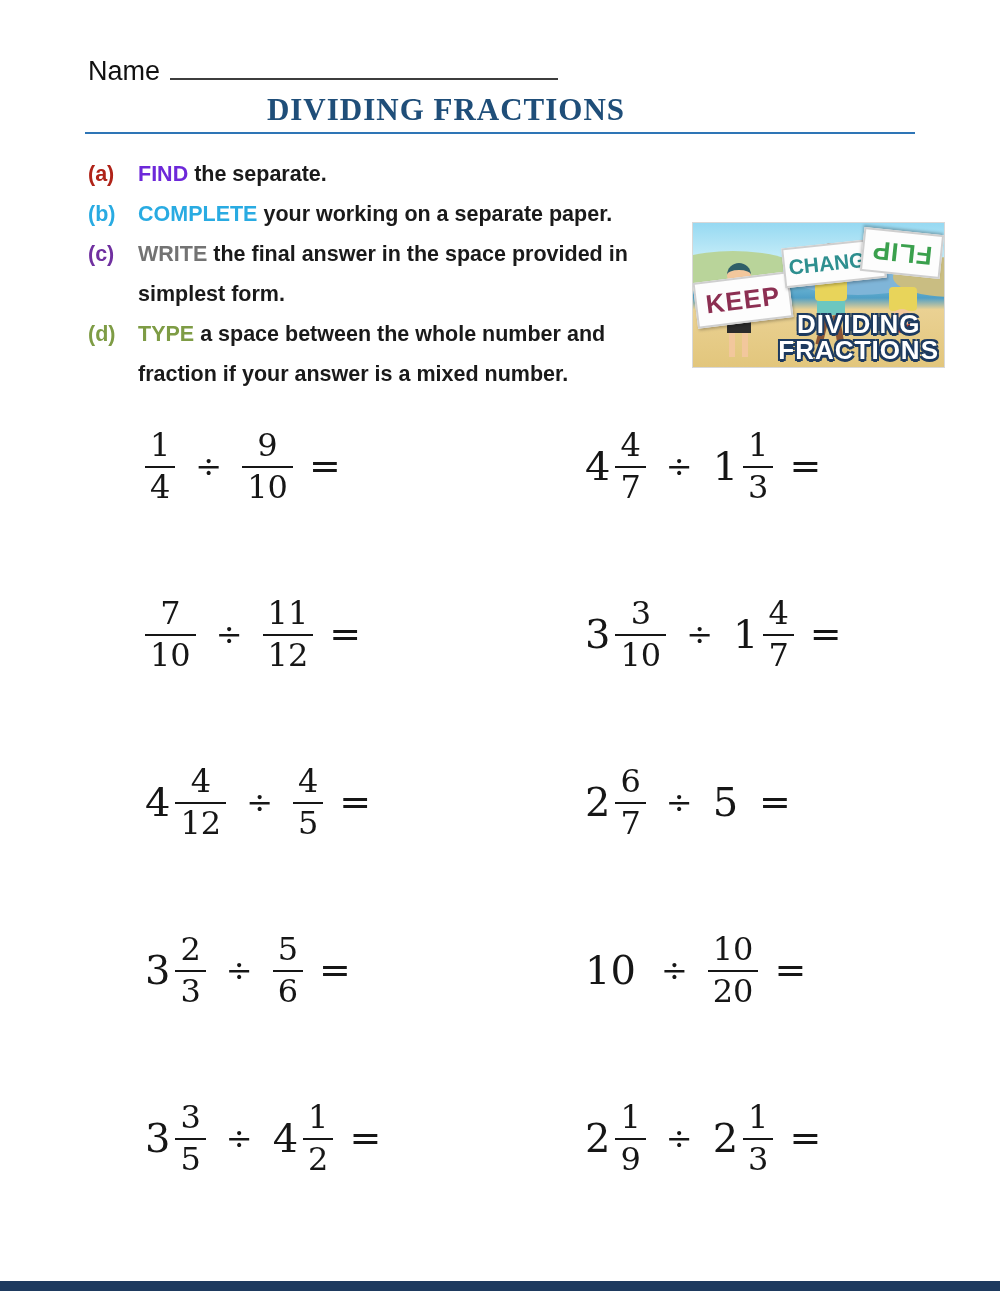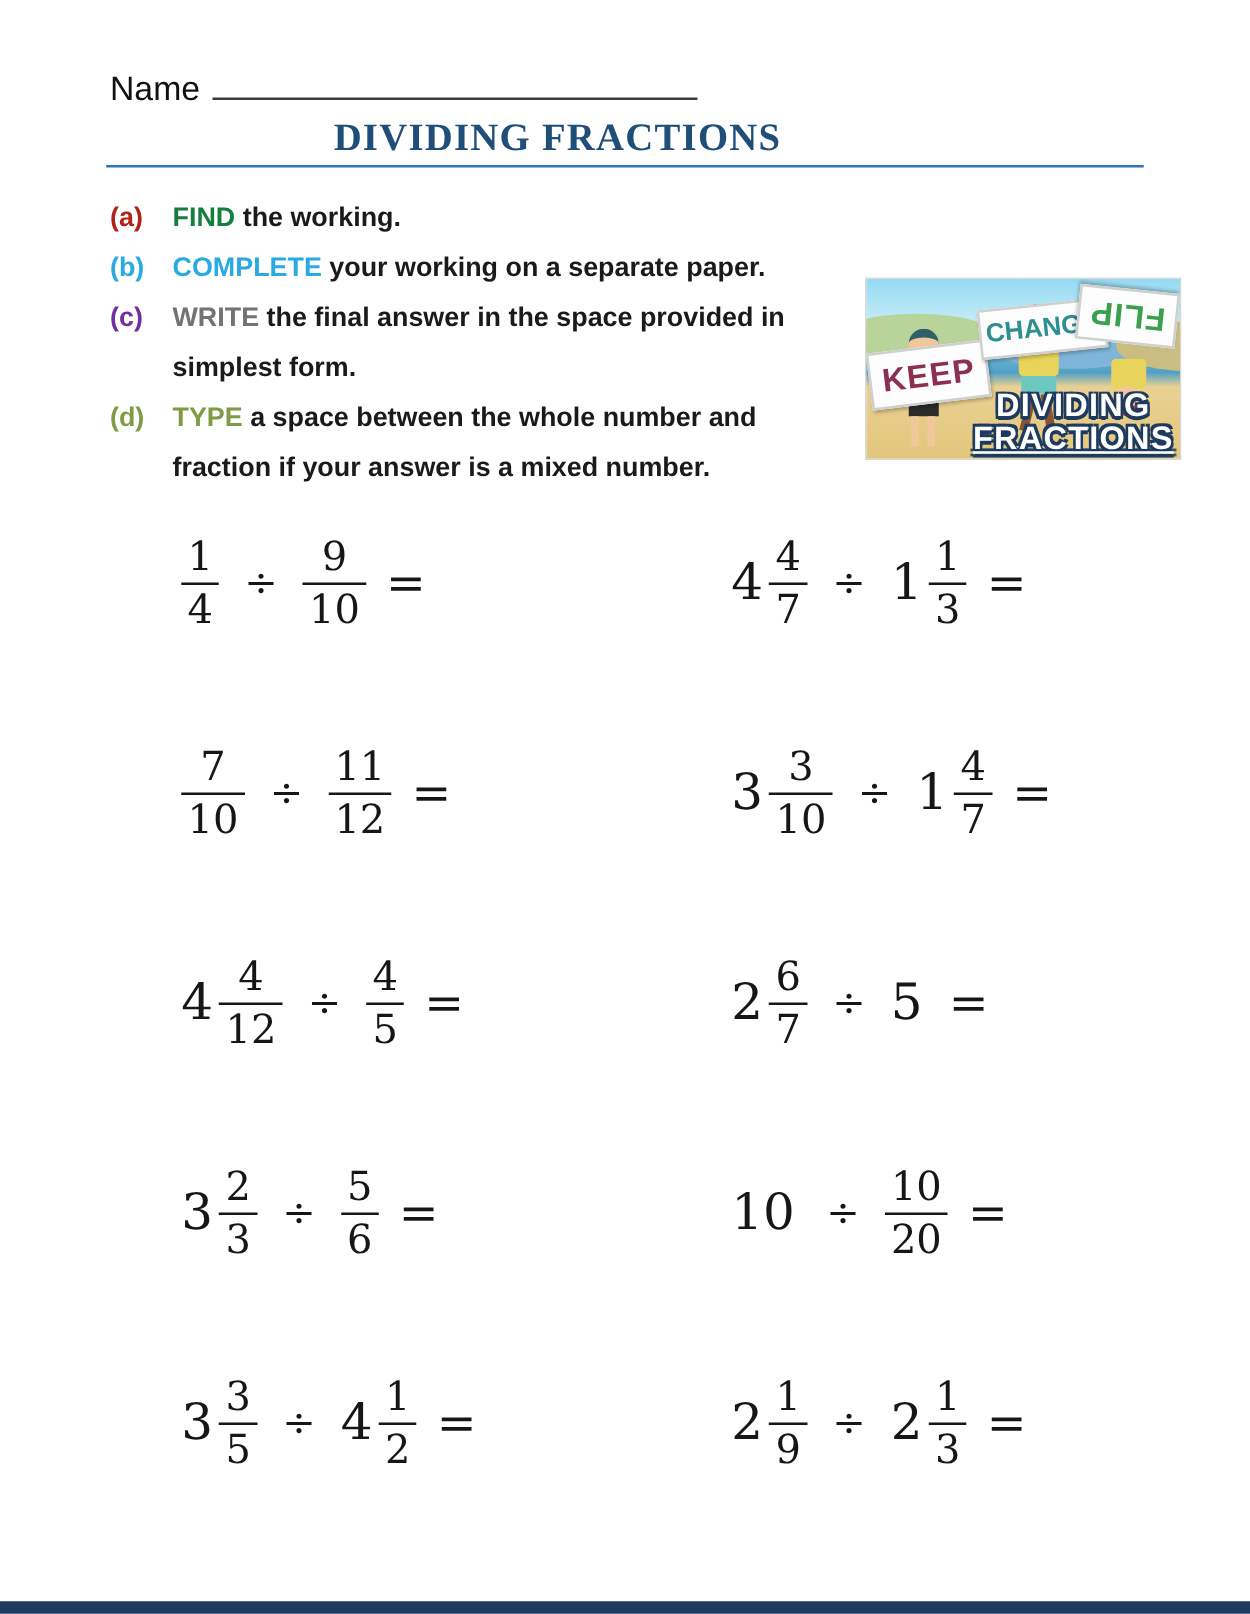--- a/index.html
+++ b/index.html
@@ -65,21 +65,21 @@
   }
   .sign-keep  { left:2px;  top:54px; width:96px;  height:46px; transform:rotate(-7deg); color:#8c2f52; font-size:26px; letter-spacing:1px; }
   .sign-change{ left:90px; top:20px; width:102px; height:40px; transform:rotate(-6deg); color:#2e8f8f; font-size:21px; }
   .sign-flip  { right:2px; top:8px;  width:80px;  height:44px; transform:rotate(186deg); color:#3aa04d; font-size:26px; letter-spacing:1px; }
 
   .illo-caption {
     position:absolute; right:5px; bottom:4px; text-align:center;
     font-weight:900; color:#ffffff; line-height:1.0; letter-spacing:1px;
   }
   .illo-caption .cap1 { font-size:26px; }
-  .illo-caption .cap2 { font-size:26px;text-decoration:underline; }
+  .illo-caption .cap2 { font-size:26px; }
   .illo-caption span { display:block;
     text-shadow:-2px -2px 0 #1d3a5f, 2px -2px 0 #1d3a5f, -2px 2px 0 #1d3a5f, 2px 2px 0 #1d3a5f, 0 3px 0 #1d3a5f; }
 
   
   .problems { position:absolute; left:0; top:382px; width:1000px;
     display:grid; grid-template-columns:500px 500px; grid-auto-rows:168px; }
   .problem { display:flex; align-items:center; font-family:"DejaVu Serif", serif; color:#161616; }
   .problem:nth-child(odd)  { padding-left:145px; }
   .problem:nth-child(even) { padding-left:85px; }
   .whole { font-size:40px; margin-right:5px; }
@@ -95,21 +95,21 @@
 </head>
 <body>
 
 <div class="name-row">
   <span>Name</span><span class="name-line"></span>
 </div>
 <div class="page-title">DIVIDING FRACTIONS</div>
 <div class="title-rule"></div>
 
 <div class="instructions" id="instructions">
-    <div class="instr"><span class="instr-label" style="color: rgb(176, 35, 24);">(a)</span><span style="color: #15803d;">FIND</span><span> the working.</span></div>
+    <div class="instr"><span class="instr-label" style="color: rgb(176, 35, 24);">(a)</span><span style="color: #6d28d9;">FIND</span><span> the separate.</span></div>
     <div class="instr"><span class="instr-label" style="color: rgb(41, 171, 226);">(b)</span><span style="color: rgb(41, 171, 226);">COMPLETE</span><span> your working on a separate paper.</span></div>
     <div class="instr"><span class="instr-label" style="color: rgb(112, 48, 160);">(c)</span><span style="color: #737373;">WRITE</span><span> the final answer in the space provided in simplest form.</span></div>
     <div class="instr"><span class="instr-label" style="color: rgb(126, 156, 69);">(d)</span><span style="color: rgb(126, 156, 69);">TYPE</span><span> a space between the whole number and fraction if your answer is a mixed number.</span></div>
   </div>
 
 <div class="illo">
   <div class="hill hill1"></div>
   <div class="hill hill2"></div>
   <div class="hill hill3"></div>
 

